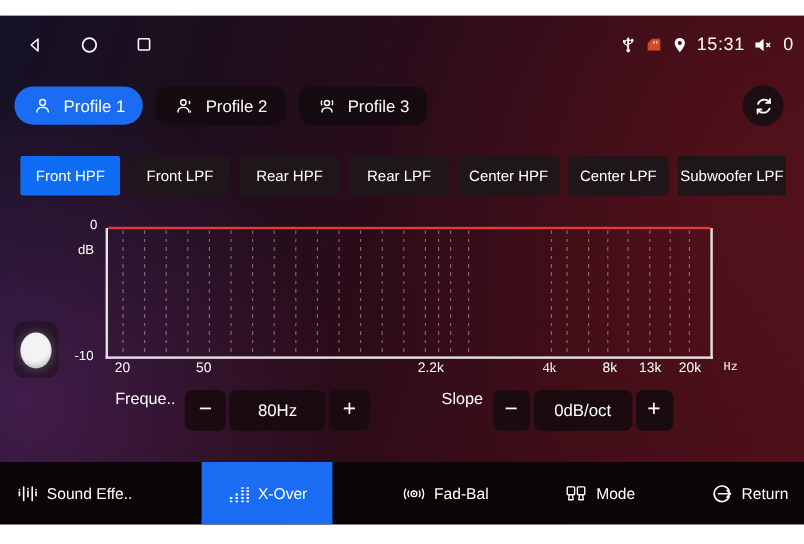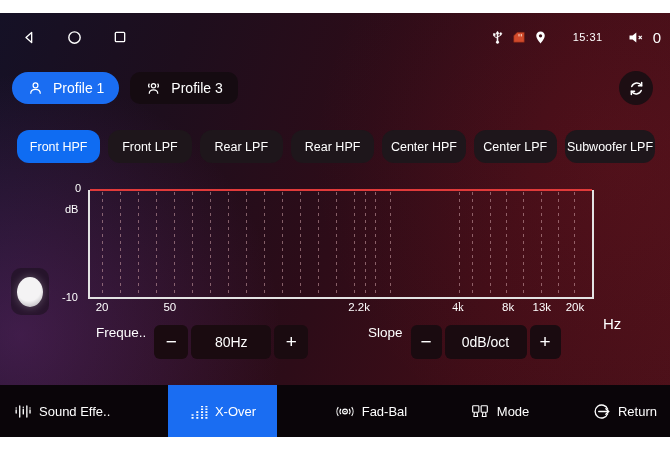--- a/index.html
+++ b/index.html
@@ -11,49 +11,49 @@
     background:radial-gradient(circle at 3% 76%, rgba(150,60,170,0.30), transparent 36%),
                radial-gradient(circle at 92% 34%, rgba(210,40,50,0.10), transparent 45%);}
   svg{display:block;}
 
   
   .status{position:absolute;top:7px;left:0;right:0;height:34px;display:flex;align-items:center;
     padding:0 9px 0 21px;box-sizing:border-box;z-index:5;}
   .sys-nav{display:flex;align-items:center;gap:29px;}
   .sys-btn{background:none;border:none;padding:0;cursor:pointer;display:flex;}
   .status-right{margin-left:auto;display:flex;align-items:center;gap:7px;}
-  .time{font-size:11px;letter-spacing:0.5px;color:#fff;margin:0 18px;}
+  .time{font-size:15px;letter-spacing:0.5px;color:#fff;margin:0 0;}
   .vol0{font-size:15px;color:#fff;}
 
   
   .profile-row{position:absolute;top:59px;left:12px;display:flex;gap:11px;z-index:5;}
   .pill{display:flex;align-items:center;gap:9px;height:32px;padding:0 15px;border-radius:10px;
     background:#150b11;color:#fff;font-size:14px;border:none;cursor:pointer;}
   .pill.active{background:#1a6df2;border-radius:16px;text-align:right;}
   .reset-btn{position:absolute;top:58px;right:17px;width:34px;height:34px;border-radius:50%;
     background:#1d0e13;border:none;cursor:pointer;display:flex;align-items:center;justify-content:center;z-index:5;}
 
   
   .filter-row{position:absolute;top:117px;left:17px;right:15px;display:flex;gap:8px;z-index:5;}
-  .filter-btn{flex:1;height:33px;border-radius:12px;background:#1e161b;color:#fff;font-size:12.5px;
+  .filter-btn{flex:1;height:33px;border-radius:2px;background:#1e161b;color:#fff;font-size:12.5px;
     display:flex;align-items:center;justify-content:center;border:none;cursor:pointer;white-space:nowrap;padding:0 2px;}
   .filter-btn.active{background:#0f6cf2;}
 
   
   .graph{position:absolute;left:88px;top:177px;width:502px;height:107px;z-index:4;
     border-left:2px solid #e3e3e3;border-right:2px solid #e3e3e3;border-bottom:2px solid #e3e3e3;}
   .curve{position:absolute;left:0;right:0;top:-1px;height:2px;background:#e13a3a;}
   .gridline{position:absolute;top:2px;bottom:0;width:1px;
     background:repeating-linear-gradient(to bottom, rgba(208,162,168,0.55) 0 3px, transparent 3px 7px);}
   .y-label{position:absolute;font-size:11px;color:#fff;}
   .yl-0{left:-15px;top:-8px;}
   .yl-db{left:-25px;top:13px;}
   .yl-min{left:-28px;bottom:-6px;}
   .x-tick{position:absolute;top:111px;transform:translateX(-50%);font-size:11.5px;color:#fff;white-space:nowrap;}
-  .x-unit{position:absolute;top:125px;left:calc(100% + 11px);font-size:15px;color:#fff;}
+  .x-unit{position:absolute;top:111px;left:calc(100% + 11px);font-size:10px;color:#fff;font-family:Liberation Mono, monospace;}
 
   
   .assist{position:absolute;left:11px;top:255px;width:38px;height:47px;border-radius:10px;
     background:rgba(26,17,27,0.55);display:flex;align-items:center;justify-content:center;z-index:6;border:none;cursor:pointer;}
   .assist-circle{width:30px;height:30px;border-radius:50%;
     background:radial-gradient(circle at 45% 40%, #f4f3f4 0 52%, #bdbabf 84%, #8f8c92 100%);
     box-shadow:0 0 9px rgba(255,255,255,0.28);}
 
   
   .ctrl-group{position:absolute;top:312px;display:flex;z-index:5;}
@@ -146,20 +146,31 @@
           <svg width="17" height="17" viewBox="0 0 24 24" fill="none" stroke="#fff" stroke-width="1.7">
             <circle cx="12" cy="7.6" r="3.4"></circle>
               <path d="M5.2 19.5 C5.2 14.8 8 13.2 12 13.2 C16 13.2 18.8 14.8 18.8 19.5"></path>
           </svg>
         </span>
         <span>Profile 1</span>
       </button>
       <button class="pill">
         <span>
           <svg width="17" height="17" viewBox="0 0 24 24" fill="none" stroke="#fff" stroke-width="1.7">
+            <circle cx="11" cy="7.6" r="3.2"></circle>
+              <path d="M4.6 19.5 C4.6 15 7.3 13.4 11 13.4 C14.7 13.4 17.4 15 17.4 19.5"></path>
+            <path d="M17.5 6 C18.6 7 18.6 8.6 17.8 9.6"></path>
+              <path d="M18.7 17 C19.3 17.8 19.4 18.8 19.2 19.5"></path>
+          </svg>
+        </span>
+        <span>Profile 2</span>
+      </button>
+      <button class="pill">
+        <span>
+          <svg width="17" height="17" viewBox="0 0 24 24" fill="none" stroke="#fff" stroke-width="1.7">
             <circle cx="12" cy="8.2" r="3"></circle>
               <path d="M6 19.5 C6 15.4 8.5 14 12 14 C15.5 14 18 15.4 18 19.5"></path>
             <path d="M6.2 5.2 C5 6.6 5 9.4 6.2 10.8"></path>
               <path d="M17.8 5.2 C19 6.6 19 9.4 17.8 10.8"></path>
           </svg>
         </span>
         <span>Profile 3</span>
       </button>
     </div>
     <button class="reset-btn">
@@ -169,22 +180,22 @@
             <path d="M18.5 4.5 V8.5 H14.5" fill="none"></path>
           <path d="M18 14.5 A7 7 0 0 1 5.7 15.7"></path>
             <path d="M5.5 19.5 V15.5 H9.5" fill="none"></path>
         </svg>
       </span>
     </button>
 
     <div class="filter-row">
       <button class="filter-btn active">Front HPF</button>
       <button class="filter-btn">Front LPF</button>
+      <button class="filter-btn">Rear HPF</button>
       <button class="filter-btn">Rear LPF</button>
-      <button class="filter-btn">Rear HPF</button>
       <button class="filter-btn">Center HPF</button>
       <button class="filter-btn">Center LPF</button>
       <button class="filter-btn">Subwoofer LPF</button>
     </div>
 
     <div class="graph">
       <div id="grid-layer" style="position:absolute;inset:0;">
           <div class="gridline" style="left: 2.4%;"></div>
           <div class="gridline" style="left: 6%;"></div>
           <div class="gridline" style="left: 9.6%;"></div>

